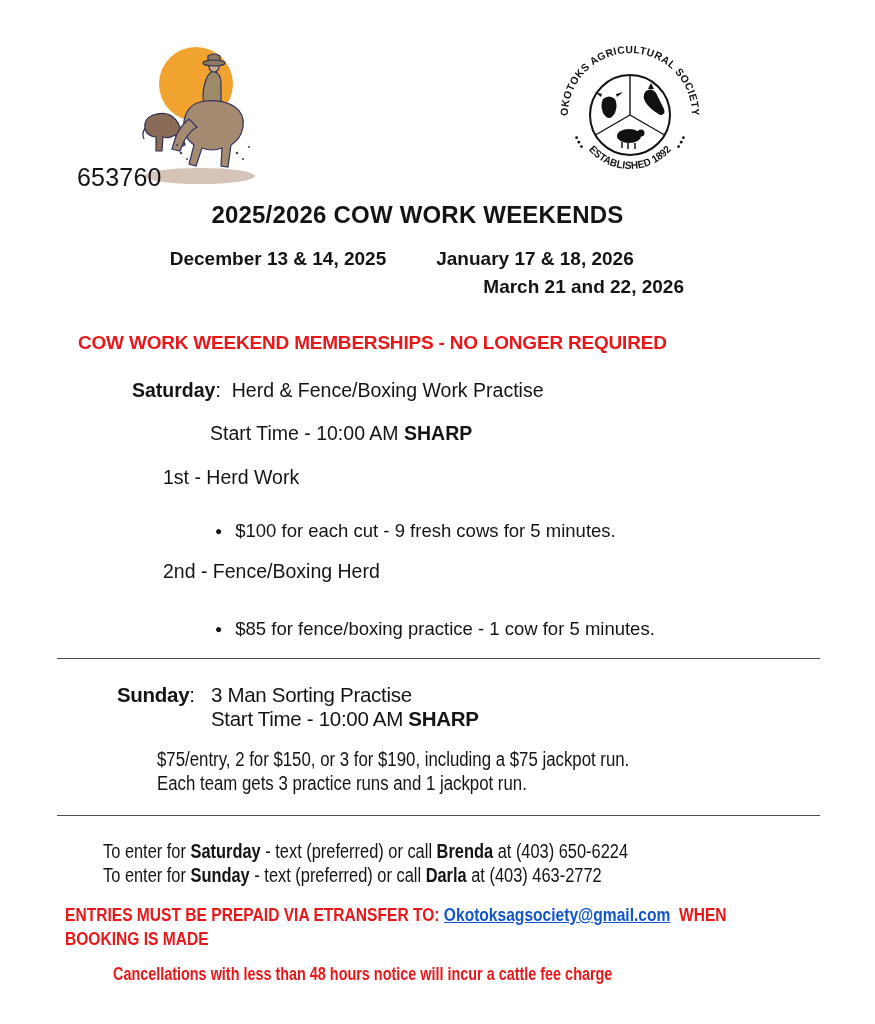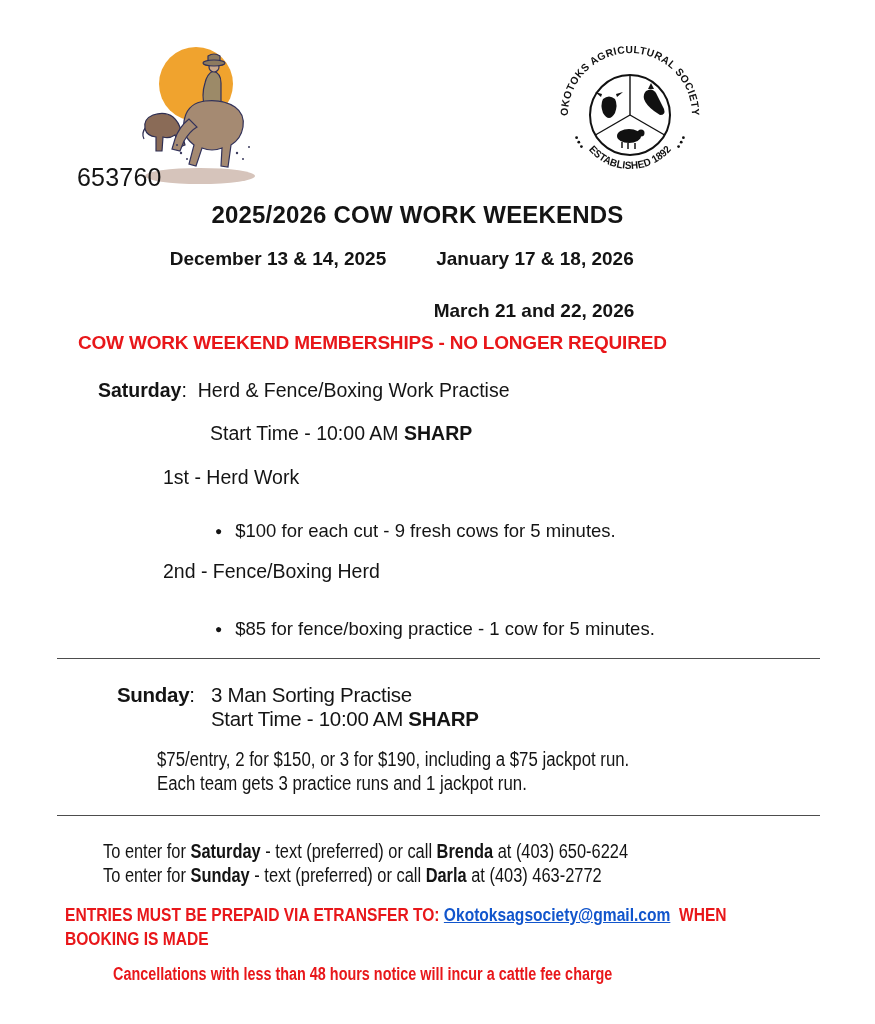--- a/index.html
+++ b/index.html
@@ -106,25 +106,25 @@
         <line x1="68" y1="110" x2="68" y2="116"></line>
         <line x1="75" y1="110" x2="75" y2="116"></line>
       </g>
     </g>
   </svg>
 
   <div class="abs title">2025/2026 COW WORK WEEKENDS</div>
 
   <div class="abs date-cell" style="left:128px;top:248px;text-align:center;">December 13 &amp; 14, 2025</div>
   <div class="abs date-cell" style="left:385px;top:248px;">January 17 &amp; 18, 2026</div>
-  <div class="abs date-cell" style="left:384px;top:300px;">March 21 and 22, 2026</div>
+  <div class="abs date-cell" style="left:384px;top:276px;text-align:right;">March 21 and 22, 2026</div>
 
   <div class="abs notice red">COW WORK WEEKEND MEMBERSHIPS - NO LONGER REQUIRED</div>
 
-  <div class="abs body-line" style="left:98px;top:379px;">
+  <div class="abs body-line" style="left:132px;top:379px;">
     <span class="b">Saturday</span><span class="pre">:  </span><span>Herd &amp; Fence/Boxing Work Practise</span>
   </div>
   <div class="abs body-line" style="left:210px;top:422px;">
     <span class="pre">Start Time - 10:00 AM </span><span class="b">SHARP</span>
   </div>
   <div class="abs body-line" style="left:163px;top:466px;">1st - Herd Work</div>
   <div class="abs bullet-row" style="left:215px;top:520px;">
     <span class="bullet-dot">●</span>
     <span>$100 for each cut - 9 fresh cows for 5 minutes.</span>
   </div>

